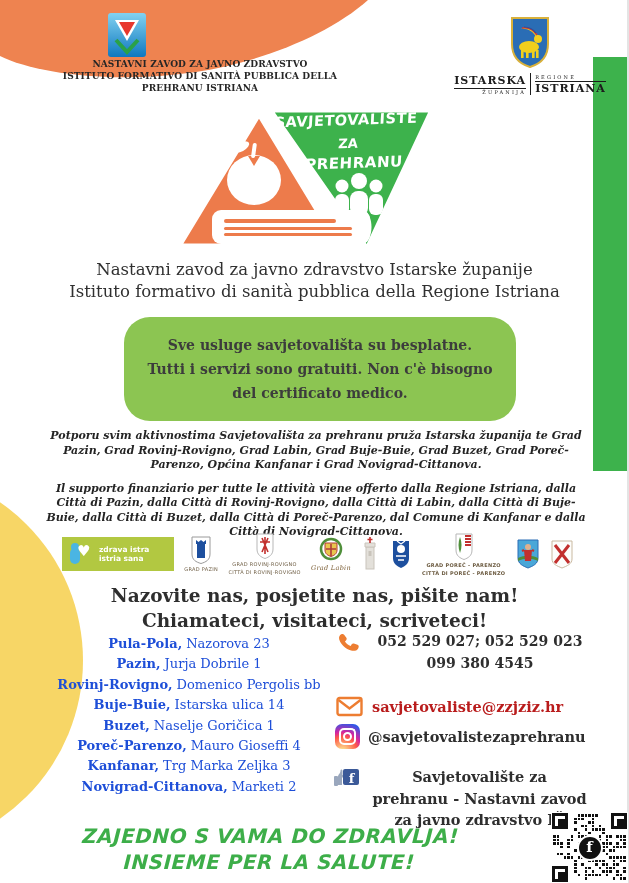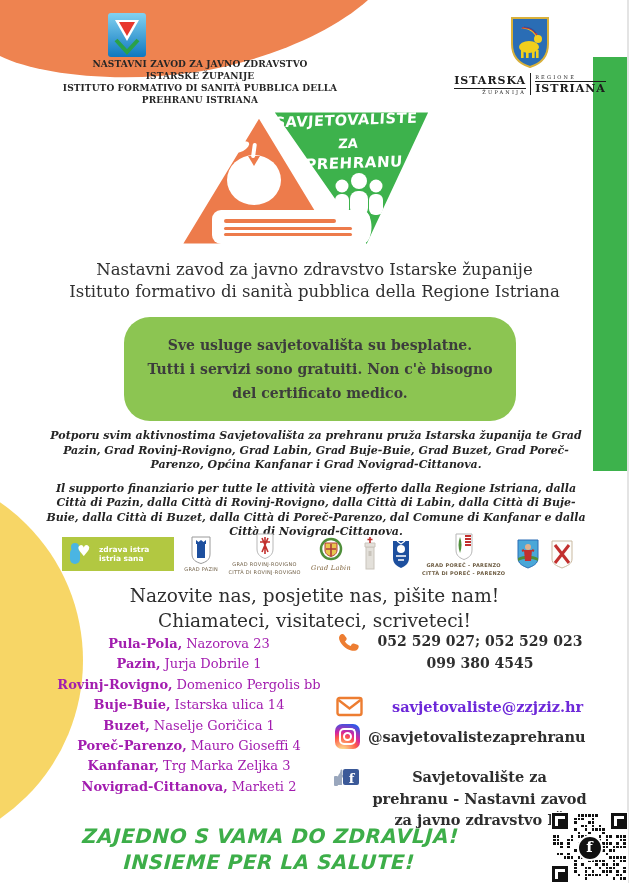--- a/index.html
+++ b/index.html
@@ -55,33 +55,33 @@
         font-family:"DejaVu Sans",sans-serif;}
   .pcap.script{font-family:"DejaVu Serif",serif;font-style:italic;font-size:6.5px;color:#7a5c33;}
   .zdrava{width:112px;height:34px;background:#b2c841;display:flex;align-items:center;gap:5px;padding-left:8px;box-sizing:border-box;}
   .zi-icon{position:relative;width:24px;height:22px;}
   .zi-blue{position:absolute;left:0;top:5px;width:10px;height:16px;border-radius:5px;background:#4ab5e3;}
   .zi-bluehead{position:absolute;left:1px;top:0;width:8px;height:8px;border-radius:50%;background:#4ab5e3;}
   .zi-heart{position:absolute;left:7px;top:1px;color:#fff;font-size:15px;line-height:15px;font-family:"DejaVu Sans",sans-serif;}
   .zdrava-label{color:#fff;font-family:"DejaVu Sans",sans-serif;font-weight:bold;font-size:7.5px;line-height:9px;text-align:left;}
 
   
-  .contact-head{left:0;top:583px;width:629px;text-align:center;font-weight:normal;font-size:18.5px;line-height:25px;color:#2e2e2e;}
-
-  
-  .addresses{left:40px;top:634px;width:298px;text-align:center;font-size:13px;line-height:20.4px;color:#a21caf;}
+  .contact-head{left:0;top:583px;width:629px;text-align:center;font-weight:bold;font-size:18.5px;line-height:25px;color:#2e2e2e;}
+
+  
+  .addresses{left:40px;top:634px;width:298px;text-align:center;font-size:13px;line-height:20.4px;color:#1d4ed8;}
   .addr-row b{font-weight:bold;}
   .addr-row span{margin-left:4px;}
 
   
   .c-row{position:absolute;display:flex;align-items:flex-start;}
   .c-phone{left:336px;top:630px;width:262px;}
   .c-phone .txt{flex:1;text-align:center;font-weight:bold;font-size:14px;line-height:22px;color:#2e2e2e;}
   .c-email{left:336px;top:696px;}
-  .c-email .txt{margin-left:29px;font-weight:bold;font-size:14.5px;color:#6d28d9;line-height:22px;}
+  .c-email .txt{margin-left:9px;font-weight:bold;font-size:14.5px;color:#b91c1c;line-height:22px;}
   .c-insta{left:335px;top:724px;}
   .c-insta .txt{margin-left:8px;font-weight:bold;font-size:14.5px;color:#2e2e2e;line-height:25px;}
   .c-fb{left:333px;top:766px;width:266px;}
   .c-fb .txt{flex:1;text-align:center;font-weight:bold;font-size:14.5px;line-height:21.5px;color:#2e2e2e;}
 
   .insta-icon{width:25px;height:25px;border-radius:7px;position:relative;flex:0 0 auto;
      background:radial-gradient(circle at 30% 110%, #fdf497 0%, #fd5949 45%, #d6249f 60%, #285aeb 90%);}
   .insta-frame{position:absolute;left:4px;top:4px;width:13px;height:13px;border:2px solid #fff;border-radius:5px;}
   .insta-lens{position:absolute;left:8px;top:8px;width:5px;height:5px;border:2px solid #fff;border-radius:50%;}
   .insta-dot{position:absolute;right:5px;top:5px;width:2px;height:2px;border-radius:50%;background:#fff;}
@@ -121,21 +121,20 @@
           <stop offset="1" stop-color="#0f78bf"></stop>
         </linearGradient>
       </defs>
     <rect width="38" height="44" rx="3" fill="url(#lg)"></rect>
     <path d="M7,7 H31 L19,28 Z" fill="#fff"></path>
     <path d="M11,9 H27 L19,23 Z" fill="#e8372c"></path>
     <path d="M8,27 L19,39 L30,27" stroke="#2aa148" stroke-width="4" fill="none"></path>
   </svg>
   <div class="abs inst-name">
     <div>NASTAVNI ZAVOD ZA JAVNO ZDRAVSTVO</div>
-    <div>ISTARSKE ŽUPANIJE</div>
     <div>ISTITUTO FORMATIVO DI SANITÀ PUBBLICA DELLA</div>
     <div>PREHRANU ISTRIANA</div>
   </div>
 
   <div class="abs arms-block">
     <svg class="arms-svg" width="46" height="56">
       <path d="M5,4 H41 V30 C41,44 33,50 23,53 C13,50 5,44 5,30 Z" fill="#2a6db5" stroke="#d9b13b" stroke-width="2"></path>
       <g fill="#f2cf1d">
         <ellipse cx="22" cy="33" rx="10" ry="6"></ellipse>
         <rect x="14" y="36" width="2.6" height="8"></rect>

